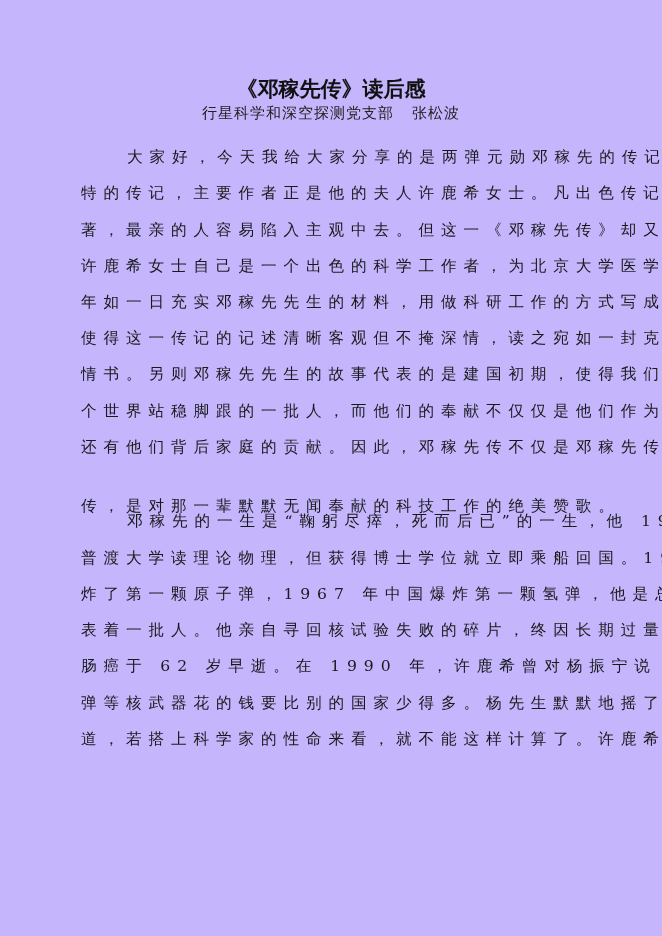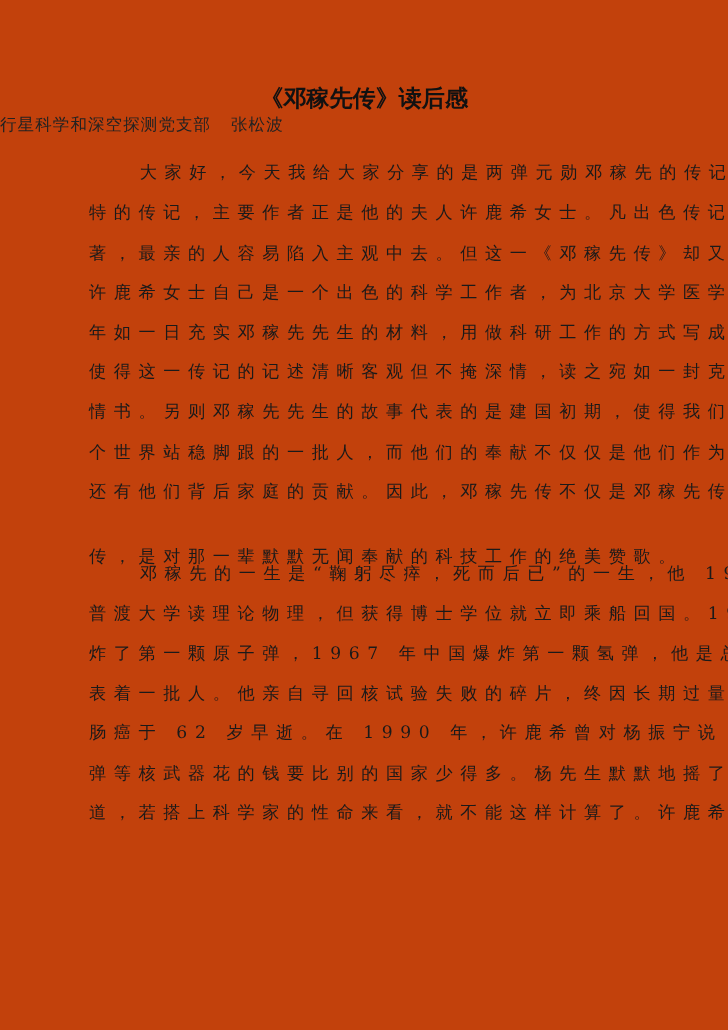--- a/index.html
+++ b/index.html
@@ -1,22 +1,22 @@
 <!DOCTYPE html>
 <html><head>
 <meta charset="utf-8">
 <style>
   html, body { margin: 0; padding: 0; background: #ffffff; }
   body { width: 662px; height: 936px; position: relative; overflow: hidden;
          font-family: "DejaVu Serif", "Liberation Serif", serif; color: #111111; }
-  .page { position: absolute; left: 0; top: 0; width: 662px; height: 936px; background: #c2410c; }
+  .page { position: absolute; left: 0; top: 0; width: 662px; height: 936px; background: #c4b5fd; }
   .title { position: absolute; left: 0; width: 662px; top: 76px; text-align: center;
            font-family: "DejaVu Sans", "Liberation Sans", sans-serif; font-weight: bold;
            font-size: 21px; line-height: 26px; color: #111; }
-  .byline { position: absolute; left: 0; width: 662px; top: 103px; 
+  .byline { position: absolute; left: 0; width: 662px; top: 103px; text-align: center;
             font-size: 15px; line-height: 20px; letter-spacing: 1px; color: #222; }
   .byline .gap { display: inline-block; width: 18px; }
   .line { position: absolute; left: 81px; width: 500px; height: 24px; white-space: nowrap;
           font-size: 15.6px; line-height: 24px; letter-spacing: 6.9px; color: #1a1a1a;
           text-align: justify; text-align-last: justify; }
   .line.indent { left: 127px; width: 454px; }
   .line.last { text-align-last: left; }
 </style>
 </head>
 <body>

